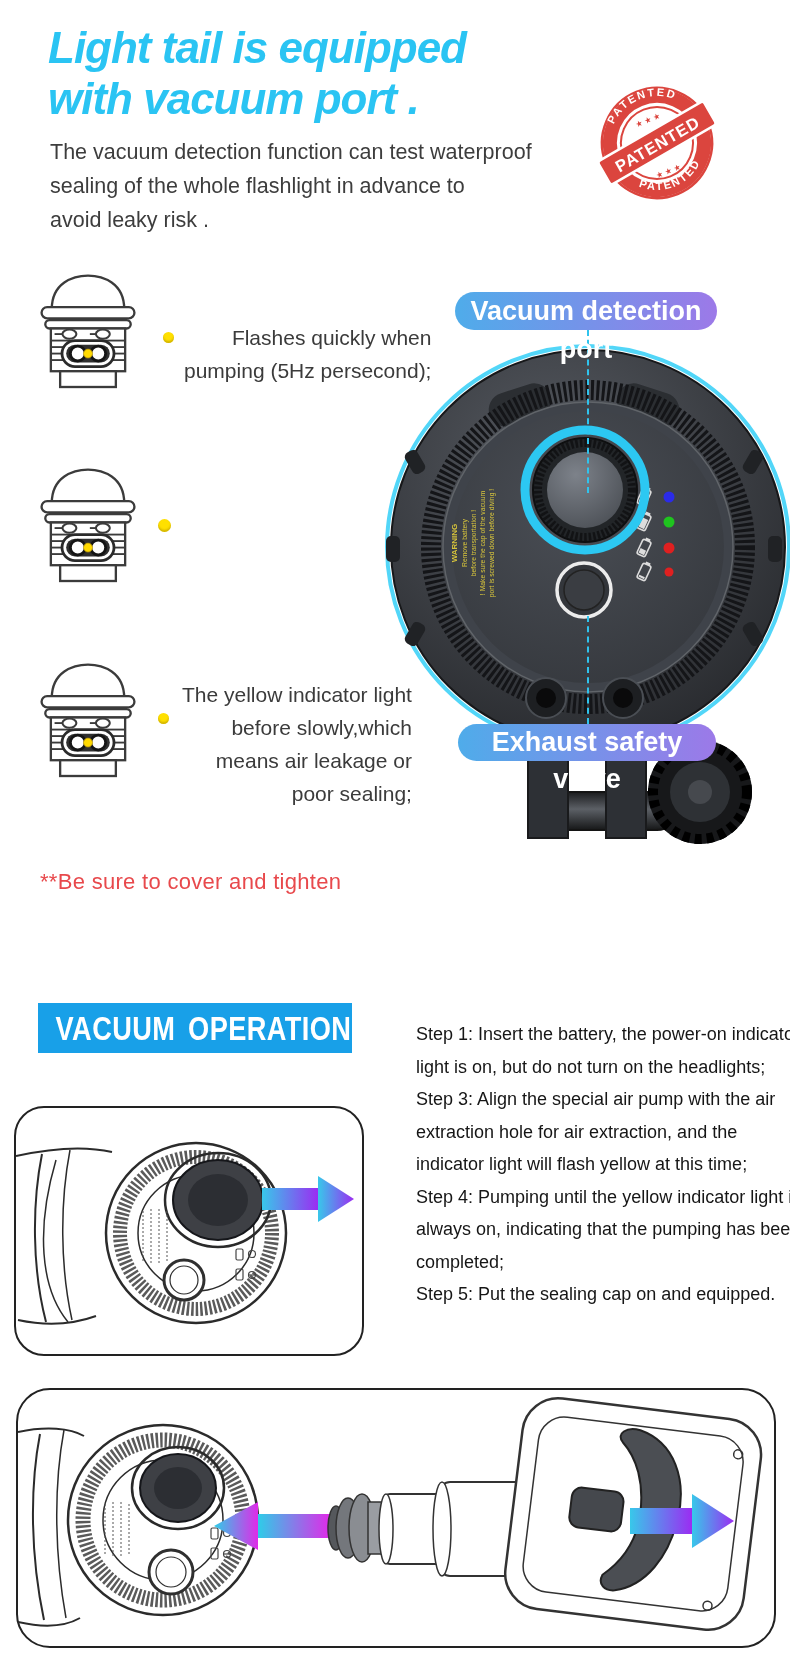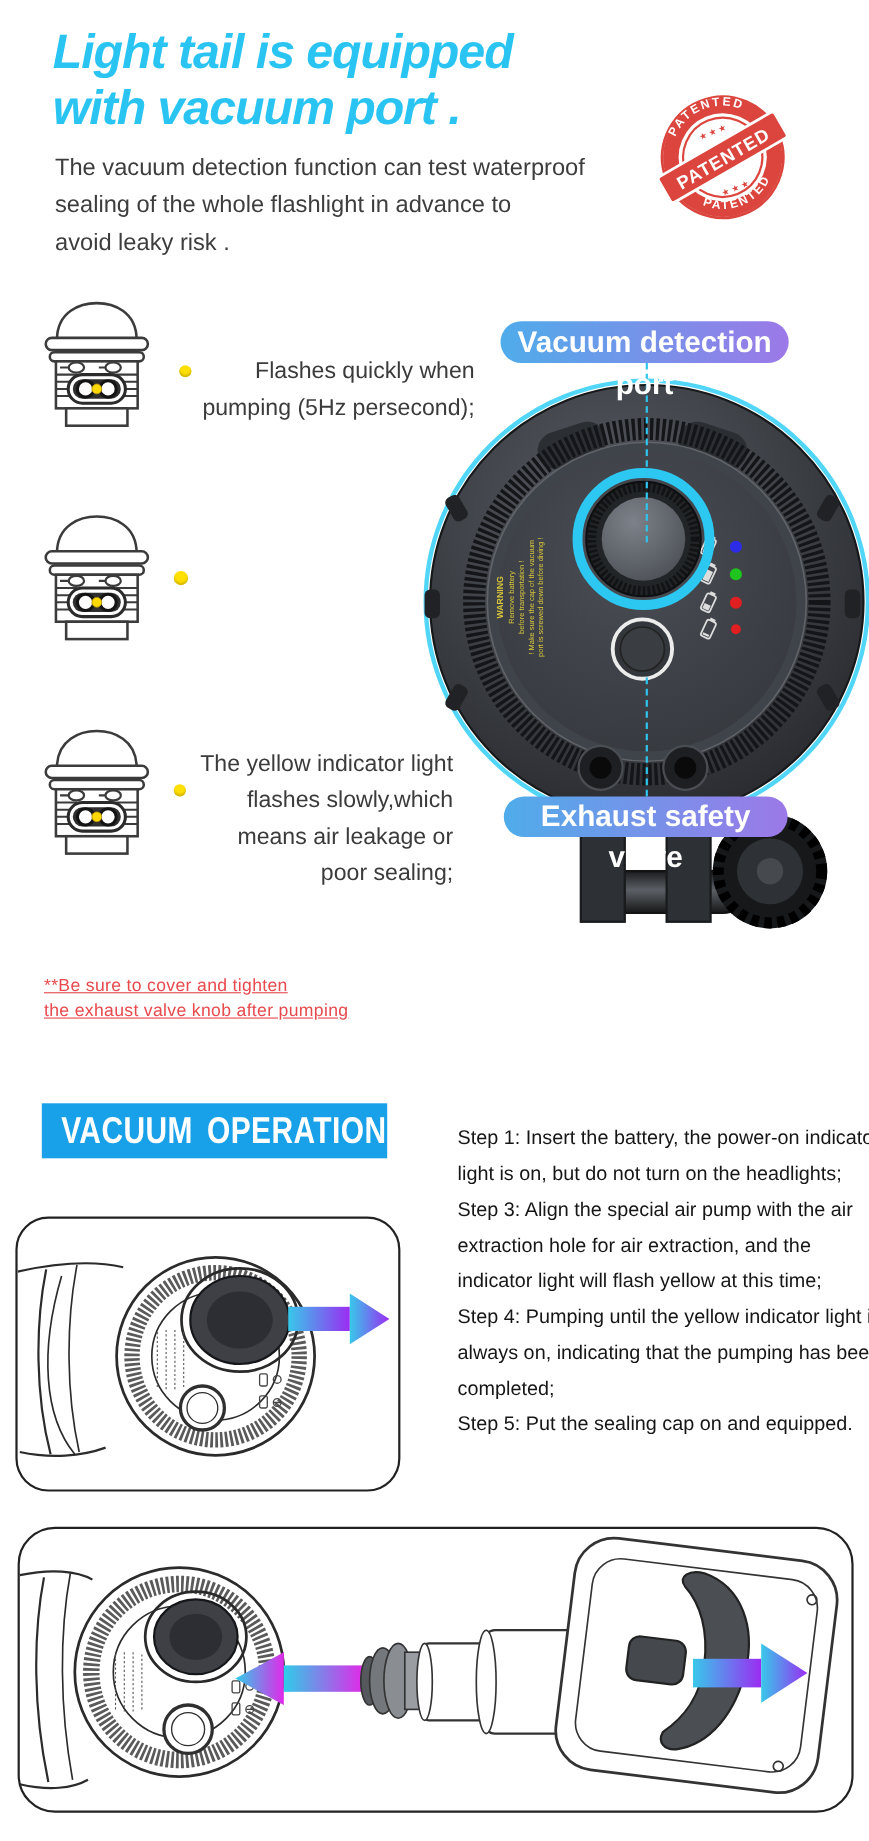--- a/index.html
+++ b/index.html
@@ -24,21 +24,21 @@
   .bullet.big{width:13px;height:13px;}
 
   
   .pill{background:linear-gradient(90deg,var(--pill-grad-start,#4facea),var(--pill-grad-end,#9c79e8));
         color:#fff;font-size:27px;font-weight:bold;text-align:center;border-radius:20px;}
   .pill1{left:455px;top:292px;width:262px;height:38px;line-height:38px;}
   .pill2{left:458px;top:724px;width:258px;height:37px;line-height:37px;}
   .dash-line{width:0;border-left:2px dashed var(--callout-line-cyan,#2fc4ee);z-index:5;}
 
   
-  .caution{left:40px;top:886px;color:var(--note-red,#e8494c);font-size:16px;line-height:1.42;letter-spacing:.3px;text-decoration:underline;}
+  .caution{left:40px;top:866px;color:var(--note-red,#e8494c);font-size:22px;line-height:1.42;letter-spacing:.3px;}
 
   
   .sec-header{left:38px;top:1003px;width:314px;height:50px;background:var(--header-blue,#18a0e8);}
   .sec-header span{display:inline-block;color:#fff;font-weight:bold;font-size:34px;line-height:50px;
                    padding-left:22px;letter-spacing:.5px;word-spacing:6px;
                    transform:scaleX(.8);transform-origin:left center;white-space:nowrap;}
 
   
   .steps{left:416px;top:1018px;width:390px;color:#161616;font-size:18px;line-height:32.5px;}
   .steps p{margin:0;}
@@ -134,21 +134,21 @@
       <use href="#headlamp" width="104" height="121"></use>
     </svg>
   <div class="abs bullet big" style="left:158px;top:519px"></div>
 
   <svg class="abs" style="left:36px;top:657px" width="104" height="121">
       <use href="#headlamp" width="104" height="121"></use>
     </svg>
   <div class="abs bullet" style="left:158px;top:713px"></div>
   <div class="abs note-text" style="left:182px;top:678px">
     <div>The yellow indicator light</div>
-    <div>flashes slowly,which</div>
+    <div>before slowly,which</div>
     <div>means air leakage or</div>
     <div>poor sealing;</div>
   </div>
 
   <svg class="abs" style="left:378px;top:340px" width="412" height="512" viewBox="0 0 412 512">
     <defs>
       <radialGradient id="gBody" cx="42%" cy="30%" r="75%">
         <stop offset="0%" stop-color="#565a61"></stop>
           <stop offset="100%" stop-color="#282a2e"></stop>
       </radialGradient>
@@ -251,21 +251,20 @@
   </svg>
 
   <div class="abs dash-line" style="left:587px;top:330px;height:163px"></div>
   <div class="abs dash-line" style="left:587px;top:616px;height:108px"></div>
 
   <div class="abs pill pill1" style="z-index:6">Vacuum detection port</div>
   <div class="abs pill pill2" style="z-index:6">Exhaust safety valve</div>
 
   <div class="abs caution">
     <div>**Be sure to cover and tighten</div>
-    <div>the exhaust valve knob after pumping</div>
   </div>
 
   <div class="abs sec-header">
     <span>VACUUM OPERATION</span>
   </div>
 
   <div class="abs steps">
     <p>Step 1: Insert the battery, the power-on indicator light is on, but do not turn on the headlights;</p>
     <p>Step 3: Align the special air pump with the air extraction hole for air extraction, and the indicator light will flash yellow at this time;</p>
     <p>Step 4: Pumping until the yellow indicator light is always on, indicating that the pumping has been completed;</p>

